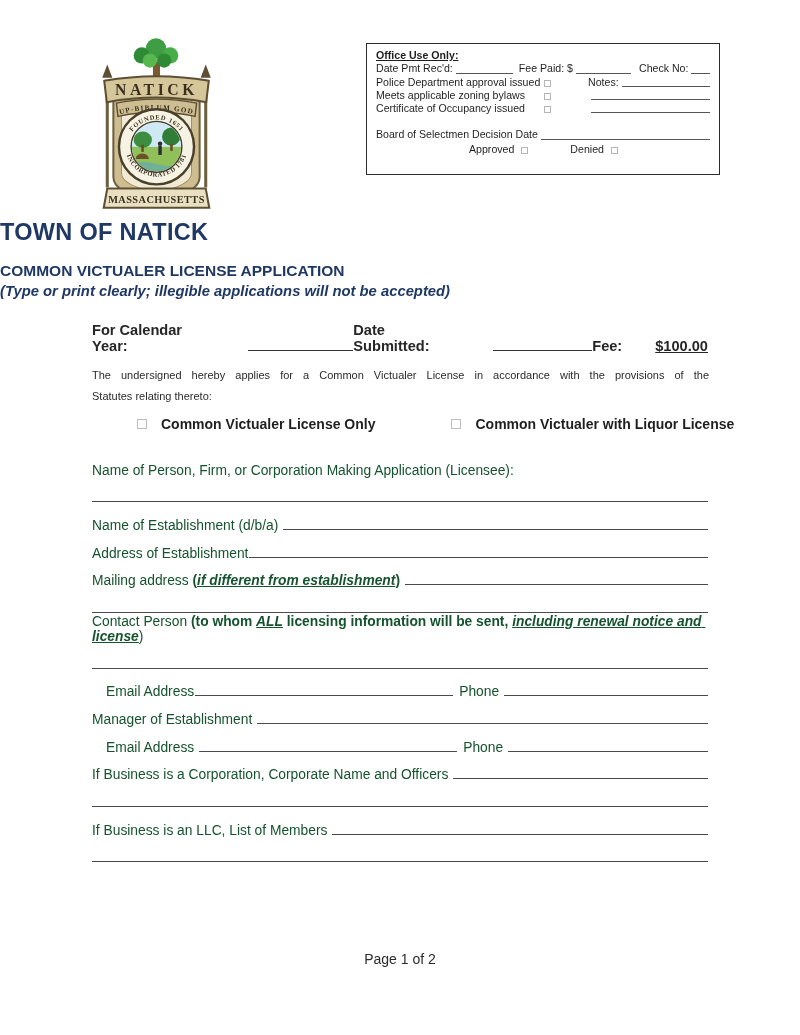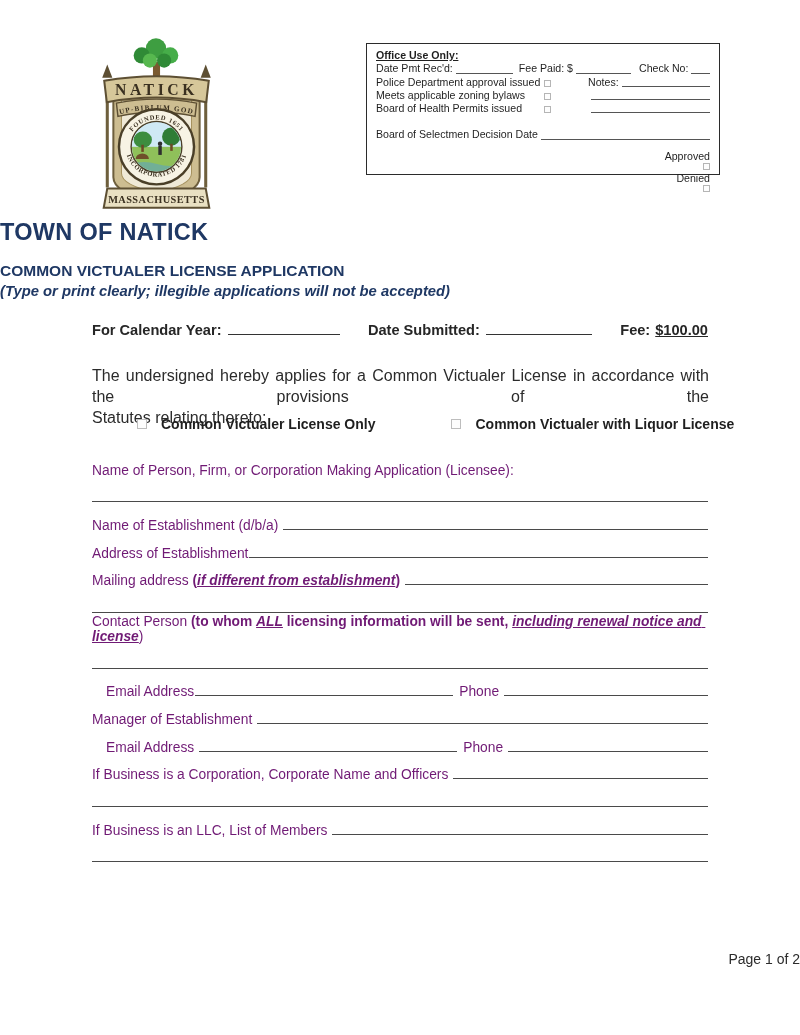--- a/index.html
+++ b/index.html
@@ -23,68 +23,68 @@
   .ob-fill { border-bottom:1px solid #555; margin:0 0 2px 3px; }
   .ob-fill.grow { flex:1 1 auto; }
   .w57 { width:57px; } .w55 { width:55px; }
   .ml6 { margin-left:6px; } .ml8 { margin-left:8px; }
   .ob-label { width:168px; white-space:nowrap; }
   .cbx { width:7px; height:7px; border:1px solid #b5b5b5; display:inline-block;
          flex:0 0 auto; margin:0 0 2px 0; background:#fdfdfd; }
   .ob-right { display:flex; align-items:flex-end; margin-left:auto; width:122px; }
   .ob-right .ob-fill { flex:1 1 auto; }
   .ob-decision { margin-top:13px; }
-  .ob-approved { padding-left:93px; margin-top:8px;flex-direction:column; }
+  .ob-approved { padding-left:93px; margin-top:1px; }
   .ob-approved .cbx { margin-left:7px; }
   .ob-gap40 { width:42px; }
 
   
   .title, .subtitle, .note { position:absolute; left:0; right:0; text-align:left; color:#1F3864; }
   .title    { top:219px; font-size:23.5px; font-weight:bold; letter-spacing:0.3px; }
   .subtitle { top:262px; font-size:15.5px; font-weight:bold; }
   .note     { top:283px; font-size:14.8px; font-weight:bold; font-style:italic; }
 
   
   .topfields {
     position:absolute; top:322px; left:92px; right:92px;
     display:flex; align-items:flex-end; justify-content:space-between;
     font-weight:bold; font-size:14.6px;
   }
-  .tf-group { display:flex; align-items:flex-end; }
+  .tf-group { display:flex; align-items:flex-end;gap:28px; }
   .tf-fill { border-bottom:1.6px solid #333; margin:0 0 3px 6px; }
   .tf-w112 { width:112px; } .tf-w106 { width:106px; }
   .fee-value { text-decoration:underline; margin-left:5px; }
 
   
   .intro { position:absolute; top:365px; left:92px; width:617px;
-           font-size:16px; line-height:21px; color:#2b2b2b; }
+           font-size:11px; line-height:21px; color:#2b2b2b; }
   .intro .j { text-align:justify; text-align-last:justify; }
 
   
   .options { position:absolute; top:416px; left:137px; display:flex; gap:76px;
              font-weight:bold; font-size:14px; color:#1f1f1f; }
   .opt { display:flex; align-items:center; }
   .cbx-lg { width:10px; height:10px; border:1px solid #bdbdbd; display:inline-block;
             margin-right:14px; background:#fdfdfd; }
 
   
   .formrows { position:absolute; top:451px; left:92px; right:92px; }
   .frow { display:flex; align-items:flex-end; height:27.7px;
-          font-size:13.8px; color:#701a75; white-space:pre-wrap; }
+          font-size:13.8px; color:#14532d; white-space:pre-wrap; }
   .frow .lbl { white-space:pre-wrap; padding-bottom:1px; }
   .fill { flex:1 1 auto; border-bottom:1.4px solid #4a4a4a; margin:0 0 4px 5px; min-width:18px; }
   .fill.full { margin-left:0; }
   .fill.tight { margin-left:1px; }
   .fill.w258 { flex:0 0 258px; }
   .indent { width:14px; flex:0 0 auto; }
   .b  { font-weight:bold; }
   .biu { font-weight:bold; font-style:italic; text-decoration:underline; }
 
   
-  .footer { position:absolute; top:951px; left:0; right:0; text-align:right;
+  .footer { position:absolute; top:951px; left:0; right:0; text-align:center;
             font-size:14px; color:#2b2b2b; }
 </style>
 </head>
 <body>
 
 <div class="page">
 
   <div class="logo">
     <svg viewBox="0 0 135 182" width="137" height="185">
 
@@ -171,28 +171,28 @@
     </div>
 
     <div class="ob-row">
       <span class="ob-label">Meets applicable zoning bylaws</span>
       <span class="cbx"></span>
       <span class="ob-right">
           <span class="ob-fill grow"></span>
         </span>
     </div>
 
-
     <div class="ob-row">
-      <span class="ob-label">Board of Health Permits issued</span>
+      <span class="ob-label">Certificate of Occupancy issued</span>
       <span class="cbx"></span>
       <span class="ob-right">
           <span class="ob-fill grow"></span>
         </span>
     </div>
+
 
     <div class="ob-row ob-decision">
       <span>Board of Selectmen Decision Date</span>
       <span class="ob-fill grow"></span>
     </div>
 
     <div class="ob-row ob-approved">
       <span>Approved</span>
       <span class="cbx"></span>
       <span class="ob-gap40"></span>

